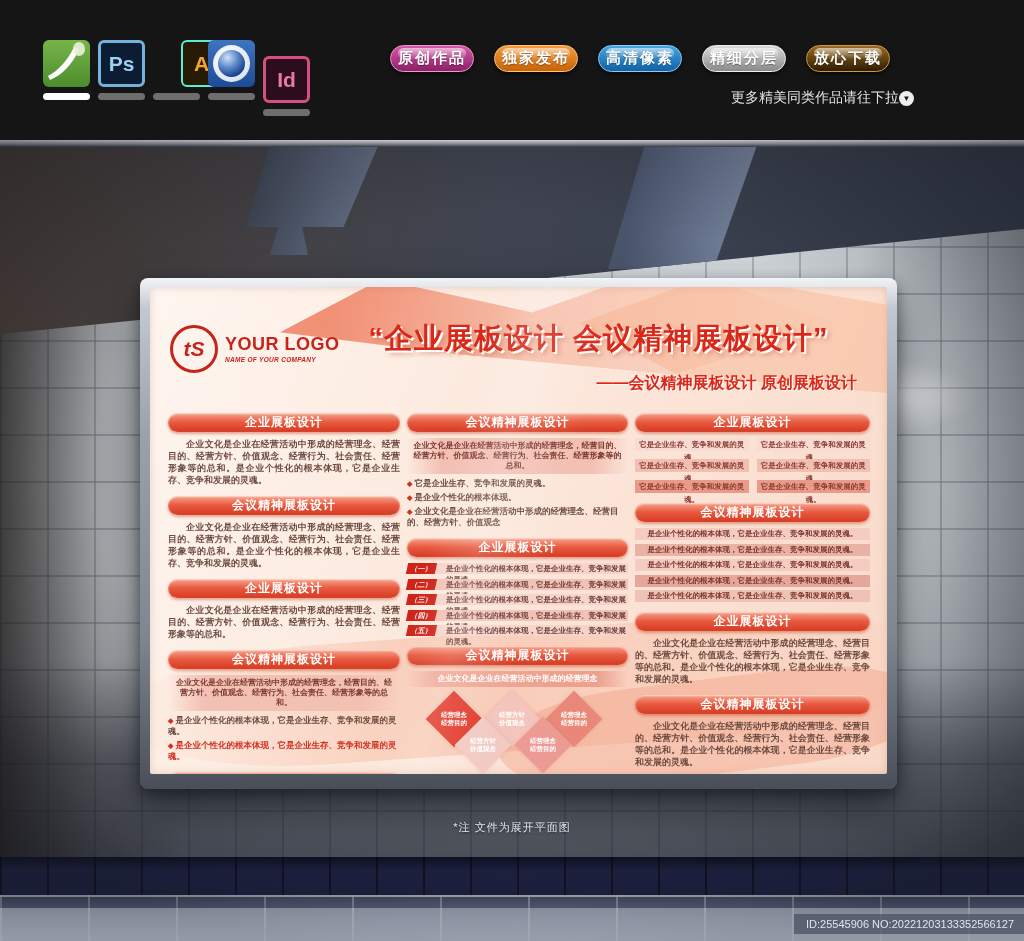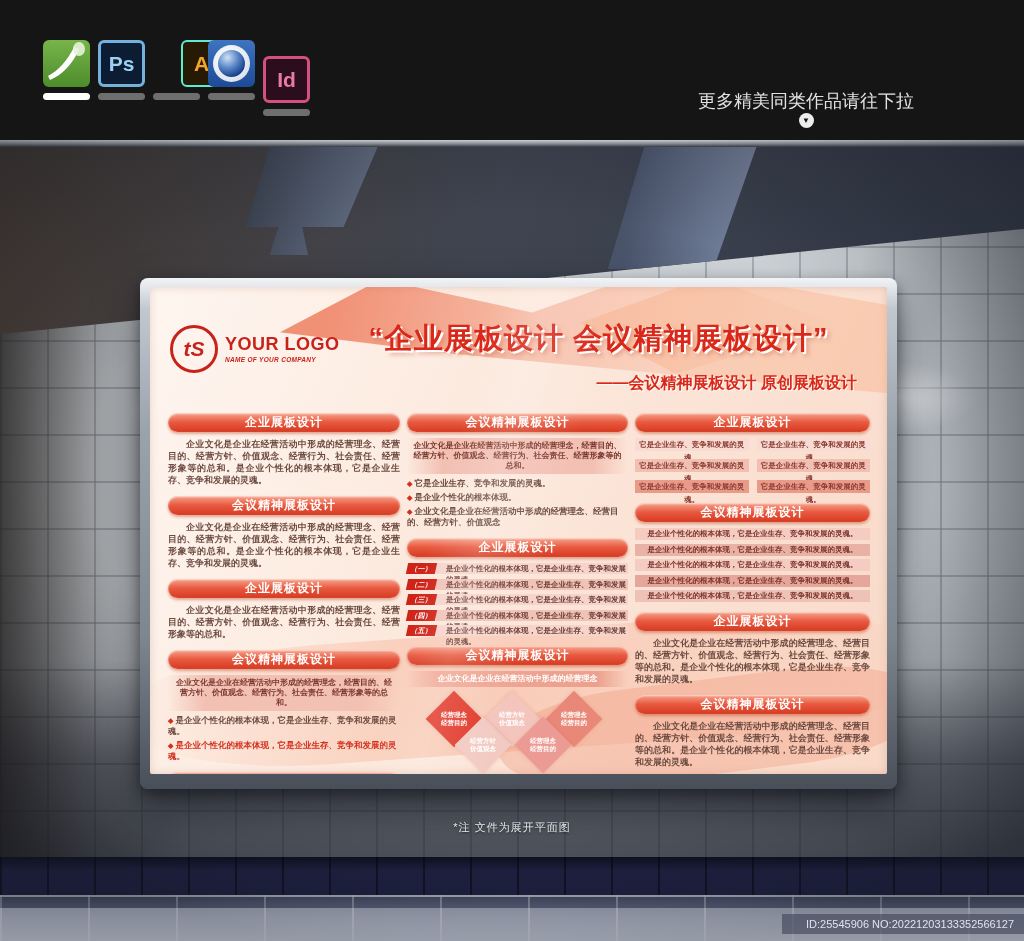--- a/index.html
+++ b/index.html
@@ -15,21 +15,21 @@
   .tile-coreldraw{background:linear-gradient(180deg,#77b54a,#4d8c2b);}
   .tile-cinema4d{background:linear-gradient(180deg,#3e74c0,#1c4a96);}
   .c4d-disc{width:37px;height:37px;border-radius:50%;background:radial-gradient(circle at 40% 35%,#ffffff,#dfe6ee 70%,#b8c4d2);display:flex;align-items:center;justify-content:center;}
   .c4d-ball{width:27px;height:27px;border-radius:50%;background:radial-gradient(circle at 35% 28%,#cfe2f5,#5b87c8 40%,#123a86 78%,#0a2050);}
   .app-pill{margin-top:6px;height:7px;border-radius:3.5px;background:#6e6e6e;}
   .app.active .app-pill{background:#ffffff;}
   .badges{position:absolute;left:390px;top:45px;display:flex;gap:20px;}
   .badge{width:84px;height:27px;border-radius:14px;color:#fff;font-size:15px;font-weight:700;letter-spacing:2px;display:flex;align-items:center;justify-content:center;position:relative;box-sizing:border-box;box-shadow:0 2px 4px rgba(0,0,0,.6);}
   .badge::after{content:"";position:absolute;left:8%;right:8%;top:2px;height:42%;border-radius:10px;background:linear-gradient(180deg,rgba(255,255,255,.6),rgba(255,255,255,.04));}
   .badge-label{position:relative;z-index:1;text-shadow:0 1px 1px rgba(0,0,0,.4);}
-  .more{position:absolute;right:110px;top:89px;color:#e2e2e2;font-size:18px;display:flex;align-items:center;flex-direction:column;}
+  .more{position:absolute;right:110px;top:89px;color:#e2e2e2;font-size:14px;display:flex;align-items:center;}
   .down-icon{width:15px;height:15px;border-radius:50%;background:#ededed;color:#151515;font-size:8px;line-height:15px;text-align:center;font-weight:700;}
   .down-icon::before{content:"▼";}
   
   .scene{position:absolute;top:140px;left:0;width:1024px;height:801px;background:#b9bec4;}
   .metal-strip{position:absolute;top:0;left:0;width:100%;height:7px;background:linear-gradient(180deg,#f2f2f2,#9aa0a8 55%,#3c424a);z-index:2;}
   .wall{position:absolute;top:7px;left:0;width:100%;height:712px;z-index:0;background-color:#cfd4d8;
     background-image:
       linear-gradient(90deg,rgba(30,26,24,.78),rgba(30,26,24,.25) 10%,transparent 18%,transparent 84%,rgba(28,32,42,.38)),
       linear-gradient(180deg,transparent 72%,rgba(42,46,58,.5) 86%,rgba(38,42,54,.66)),
       radial-gradient(ellipse 70px 40px at 85px 82px,rgba(255,255,255,.95),transparent 70%),
@@ -57,21 +57,21 @@
     background-image:linear-gradient(180deg,rgba(240,244,250,.85) 0 2px,transparent 2px),
       repeating-linear-gradient(90deg,rgba(235,240,248,.5) 0 2px,transparent 2px 88px),
       linear-gradient(180deg,#4e5674,#8b94ae 50%,#b8c0d2);}
   .note{position:absolute;left:0;right:0;top:680px;text-align:center;color:#e6e9ed;font-size:11px;letter-spacing:1px;z-index:5;text-shadow:0 1px 2px rgba(0,0,0,.6);}
   
   .watermark{position:absolute;bottom:0;left:0;width:100%;height:33px;z-index:6;
     background:linear-gradient(180deg,rgba(225,229,236,.38),rgba(200,206,216,.46));display:flex;align-items:center;}
   .wm-left{margin-left:12px;display:flex;align-items:baseline;gap:9px;}
   .wm-site{font-size:21px;font-weight:900;color:#fff;letter-spacing:2px;text-shadow:0 0 2px #556,1px 1px 2px rgba(40,40,60,.85);}
   .wm-url{font-size:16px;font-weight:700;color:#fff;text-shadow:1px 1px 2px rgba(40,40,60,.75);}
-  .wm-id{position:absolute;right:0;top:6px;height:20px;line-height:20px;padding:0 10px 0 24px;background:rgba(52,58,78,.55);color:#dfe3ee;font-size:11px;}
+  .wm-id{position:absolute;right:0;top:6px;height:20px;line-height:20px;padding:0 10px 0 12px;background:rgba(52,58,78,.55);color:#dfe3ee;font-size:11px;}
   
   .lightbox{position:absolute;left:140px;top:138px;width:757px;height:511px;border-radius:8px;box-sizing:border-box;
     padding:9px 10px 15px 10px;z-index:4;
     background:linear-gradient(180deg,#f2f4f6 0%,#c2c8d0 6%,#9aa2ac 30%,#7e8690 70%,#494f58 100%);
     box-shadow:0 25px 45px rgba(15,18,26,.6),0 6px 14px rgba(0,0,0,.45);}
   .poster{position:relative;width:100%;height:100%;border-radius:2px;overflow:hidden;
     background:linear-gradient(115deg,#fef6f0 0%,#fce8dc 45%,#f9d9c8 100%);box-shadow:inset 0 0 8px rgba(140,80,55,.22);}
   .bg1{position:absolute;left:130px;top:-34px;width:560px;height:132px;z-index:0;
     background:linear-gradient(100deg,rgba(232,80,40,.6) 10%,rgba(240,130,90,.25) 60%,transparent);
     clip-path:polygon(0 60%,18% 20%,45% 45%,70% 8%,100% 55%,70% 92%,30% 76%);}
@@ -143,20 +143,37 @@
               <span class="c4d-ball"></span>
             </span>
           </div>
           <div class="app-pill"></div>
         </div>
         <div class="app">
           <div class="app-tile tile-indesign">Id</div>
           <div class="app-pill"></div>
         </div>
       </div>
+    <div class="badges" id="badge-row">
+        <div class="badge" style="background: linear-gradient(rgb(212, 87, 168), rgb(142, 32, 102)); border: 1px solid rgb(232, 156, 203);">
+          <span class="badge-label">原创作品</span>
+        </div>
+        <div class="badge" style="background: linear-gradient(rgb(245, 155, 58), rgb(201, 98, 8)); border: 1px solid rgb(248, 198, 126);">
+          <span class="badge-label">独家发布</span>
+        </div>
+        <div class="badge" style="background: linear-gradient(rgb(69, 164, 224), rgb(17, 98, 168)); border: 1px solid rgb(142, 203, 240);">
+          <span class="badge-label">高清像素</span>
+        </div>
+        <div class="badge" style="background: linear-gradient(rgb(217, 217, 217), rgb(138, 138, 138)); border: 1px solid rgb(239, 239, 239);">
+          <span class="badge-label">精细分层</span>
+        </div>
+        <div class="badge" style="background: linear-gradient(rgb(154, 106, 30), rgb(46, 29, 4)); border: 1px solid rgb(201, 154, 74);">
+          <span class="badge-label">放心下载</span>
+        </div>
+      </div>
     <div class="more">
       <span>更多精美同类作品请往下拉</span>
       <span class="down-icon"></span>
     </div>
   </header>
 
   <div class="scene">
     <div class="metal-strip"></div>
     <div class="wall"></div>
     <div class="ceiling">

